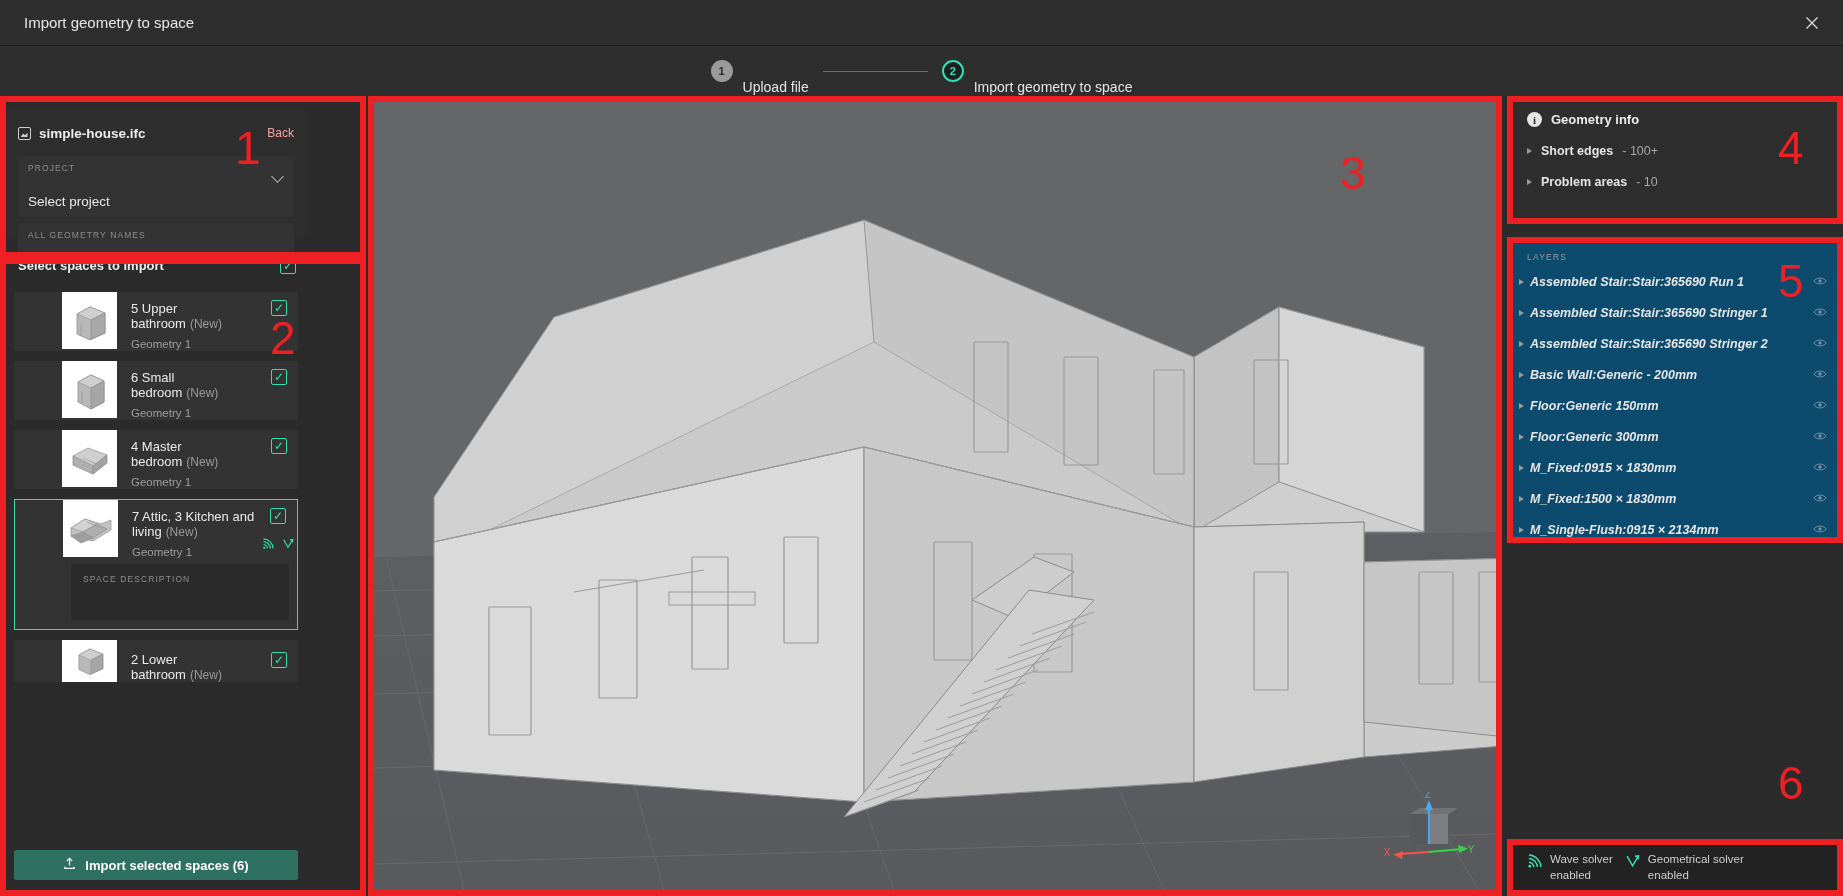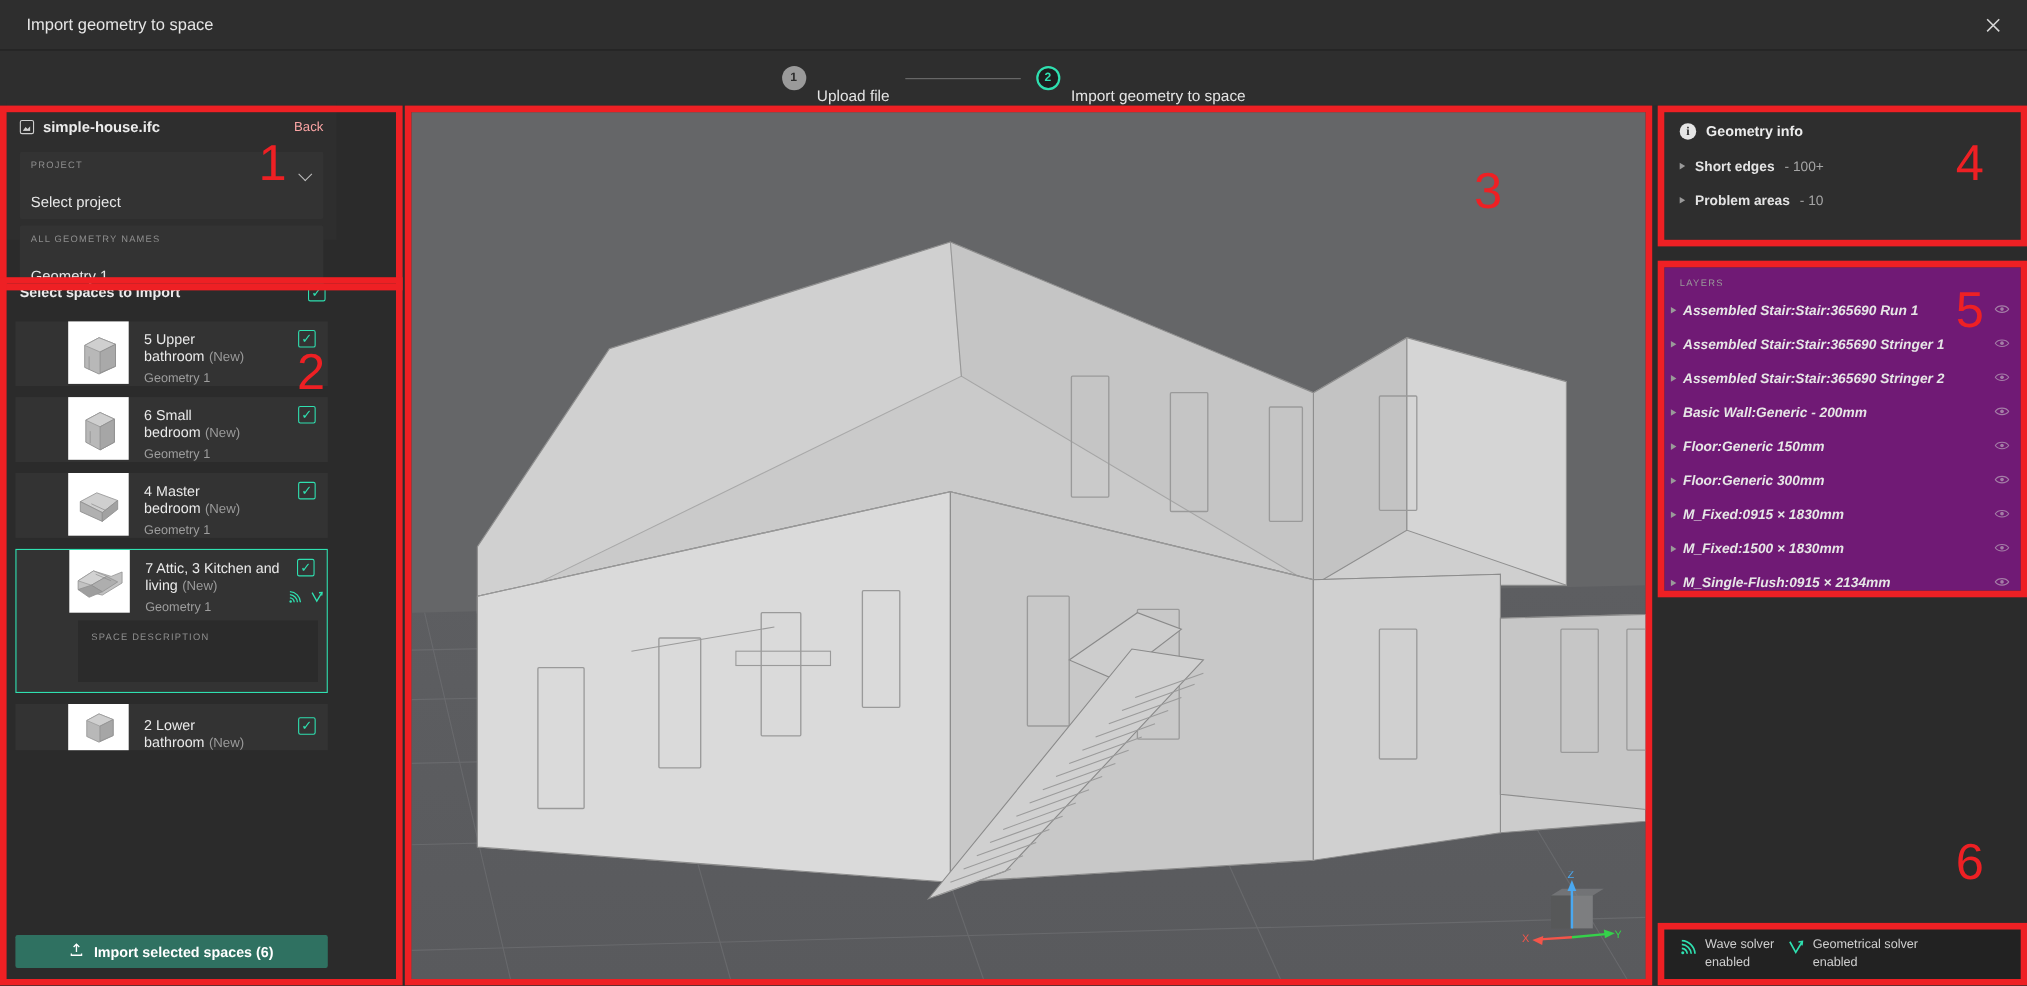--- a/index.html
+++ b/index.html
@@ -28,21 +28,21 @@
   .step-label { font-size:14px; color:#e4e4e4;margin-top:32px; }
   .step-line { width:105px; height:1px; background:#6e6e6e; margin:0 14px; }
 
   
   .panel { background:#2b2b2b; }
   .annot { position:absolute; color:#ee2024; font-size:46px; line-height:1;
     font-weight:400; pointer-events:none; }
   .redbox { position:absolute; border:6px solid #ee2024; pointer-events:none; }
 
   
-  #p1 { position:absolute; left:6px; top:92px; width:300px; height:126px;
+  #p1 { position:absolute; left:6px; top:110px; width:300px; height:126px;
     background:#2e2e2e; padding:0; }
   .file-row { display:flex; align-items:center; height:34px; padding:0 12px; margin-top:6px;}
   .file-icon { width:13px; height:13px; border:1.5px solid #cfcfcf; border-radius:2px;
     margin-right:8px; position:relative; }
   .file-icon::after{ content:""; position:absolute; left:1.5px; bottom:1.5px;
     width:7px; height:5px; background:#cfcfcf; clip-path:polygon(0 100%,40% 30%,65% 65%,100% 15%,100% 100%); }
   .file-name { font-size:13.5px; font-weight:700; color:#ececec; }
   .back-link { margin-left:auto; font-size:12px; color:#fca5a5; cursor:pointer; }
 
   .field { margin:6px 12px 0 12px; background:#333333; border-radius:2px;
@@ -94,21 +94,21 @@
   .info-ico { width:15px; height:15px; border-radius:50%; background:#e6e6e6;
     color:#2e2e2e; font-size:11px; font-weight:700; display:flex;
     align-items:center; justify-content:center; font-family:"Liberation Serif",serif; }
   .gi-row { display:flex; align-items:center; gap:9px; margin-top:17px; font-size:12.5px;
     color:#e4e4e4; font-weight:700; cursor:pointer; }
   .gi-row .cnt { color:#a6a6a6; font-weight:400;text-align:right; }
   .tri { width:0; height:0; border-left:5px solid #9a9a9a; border-top:3.5px solid transparent;
     border-bottom:3.5px solid transparent; }
 
   #p5 { position:absolute; left:1513px; top:243px; width:324px; height:294px;
-    background:#701a75; padding:9px 0 0 0; }
+    background:#0c4a6e; padding:9px 0 0 0; }
   .layers-label { font-size:8.5px; letter-spacing:1.2px; color:#9a9a9a; padding:0 0 4px 14px; }
   .layer-row { display:flex; align-items:center; height:31px; padding:0 10px 0 6px;
     font-size:12.5px; color:#e6e6e6; font-weight:700; cursor:pointer;font-style:italic; }
   .layer-row .lt { margin-left:6px; }
   .eye { margin-left:auto; opacity:.55; }
 
   #p6 { position:absolute; left:1513px; top:845px; width:324px; height:45px;
     background:#222222; display:flex; align-items:center; gap:12px; padding:0 14px; }
   .solver { display:flex; align-items:flex-start; gap:8px; }
   .solver-txt { font-size:11.5px; color:#cfcfcf; line-height:1.35; }

